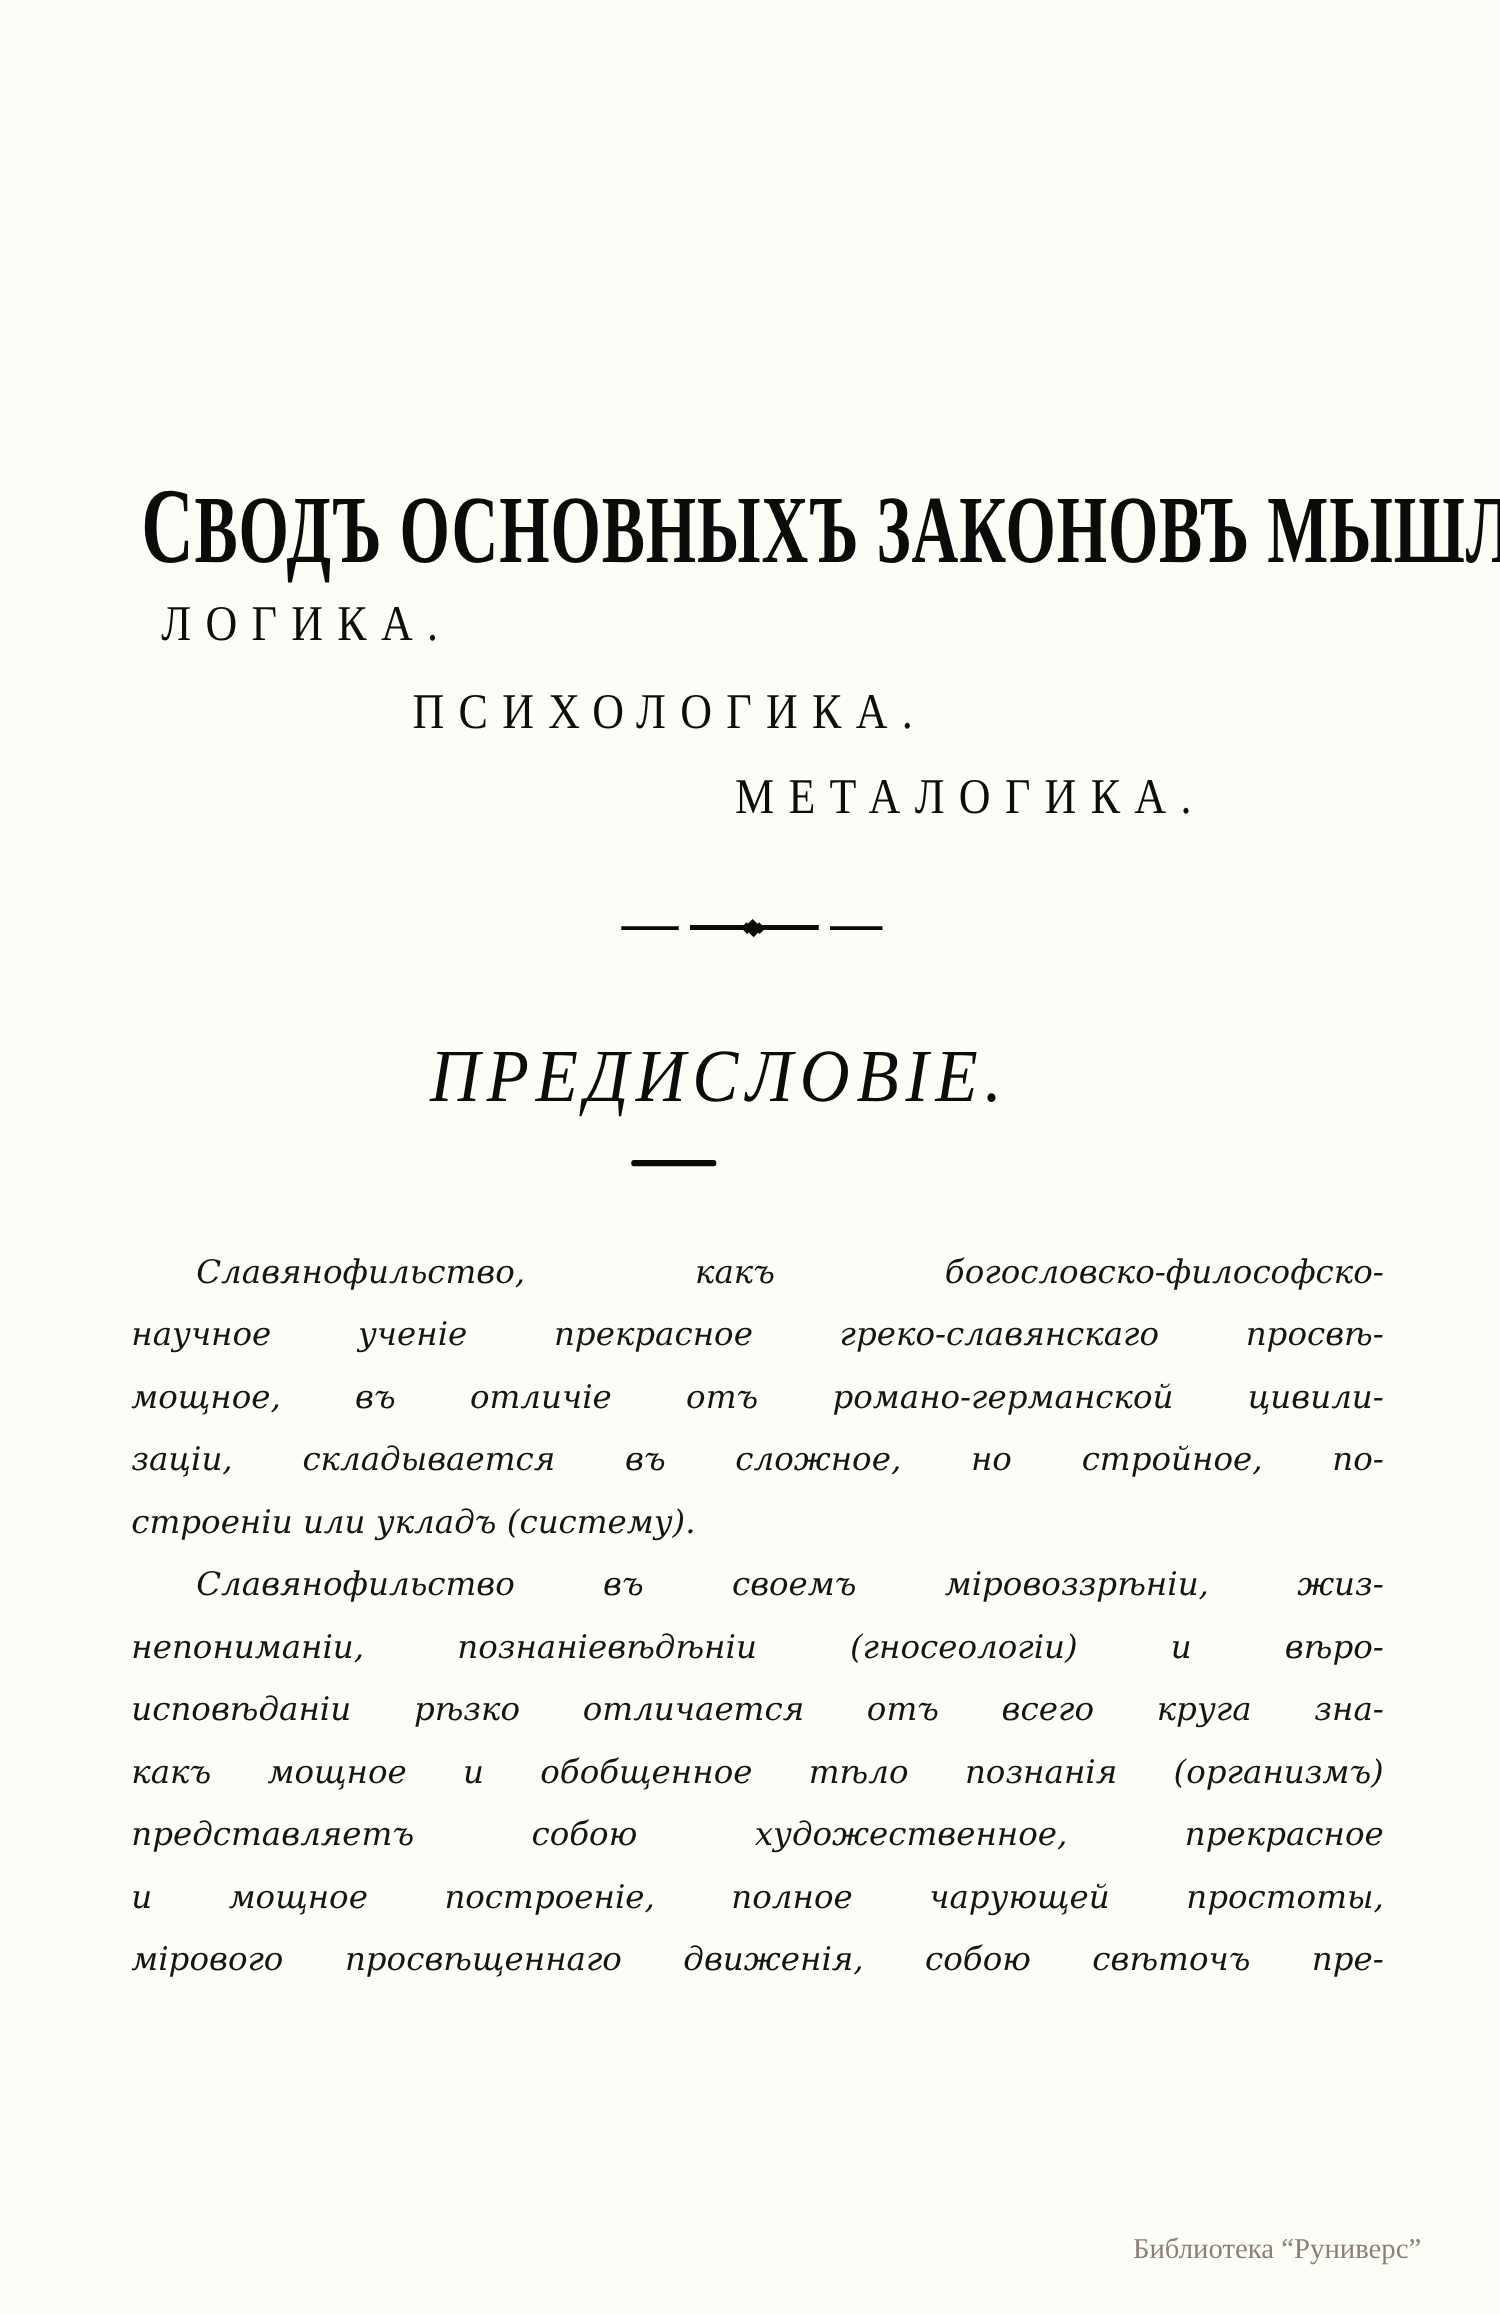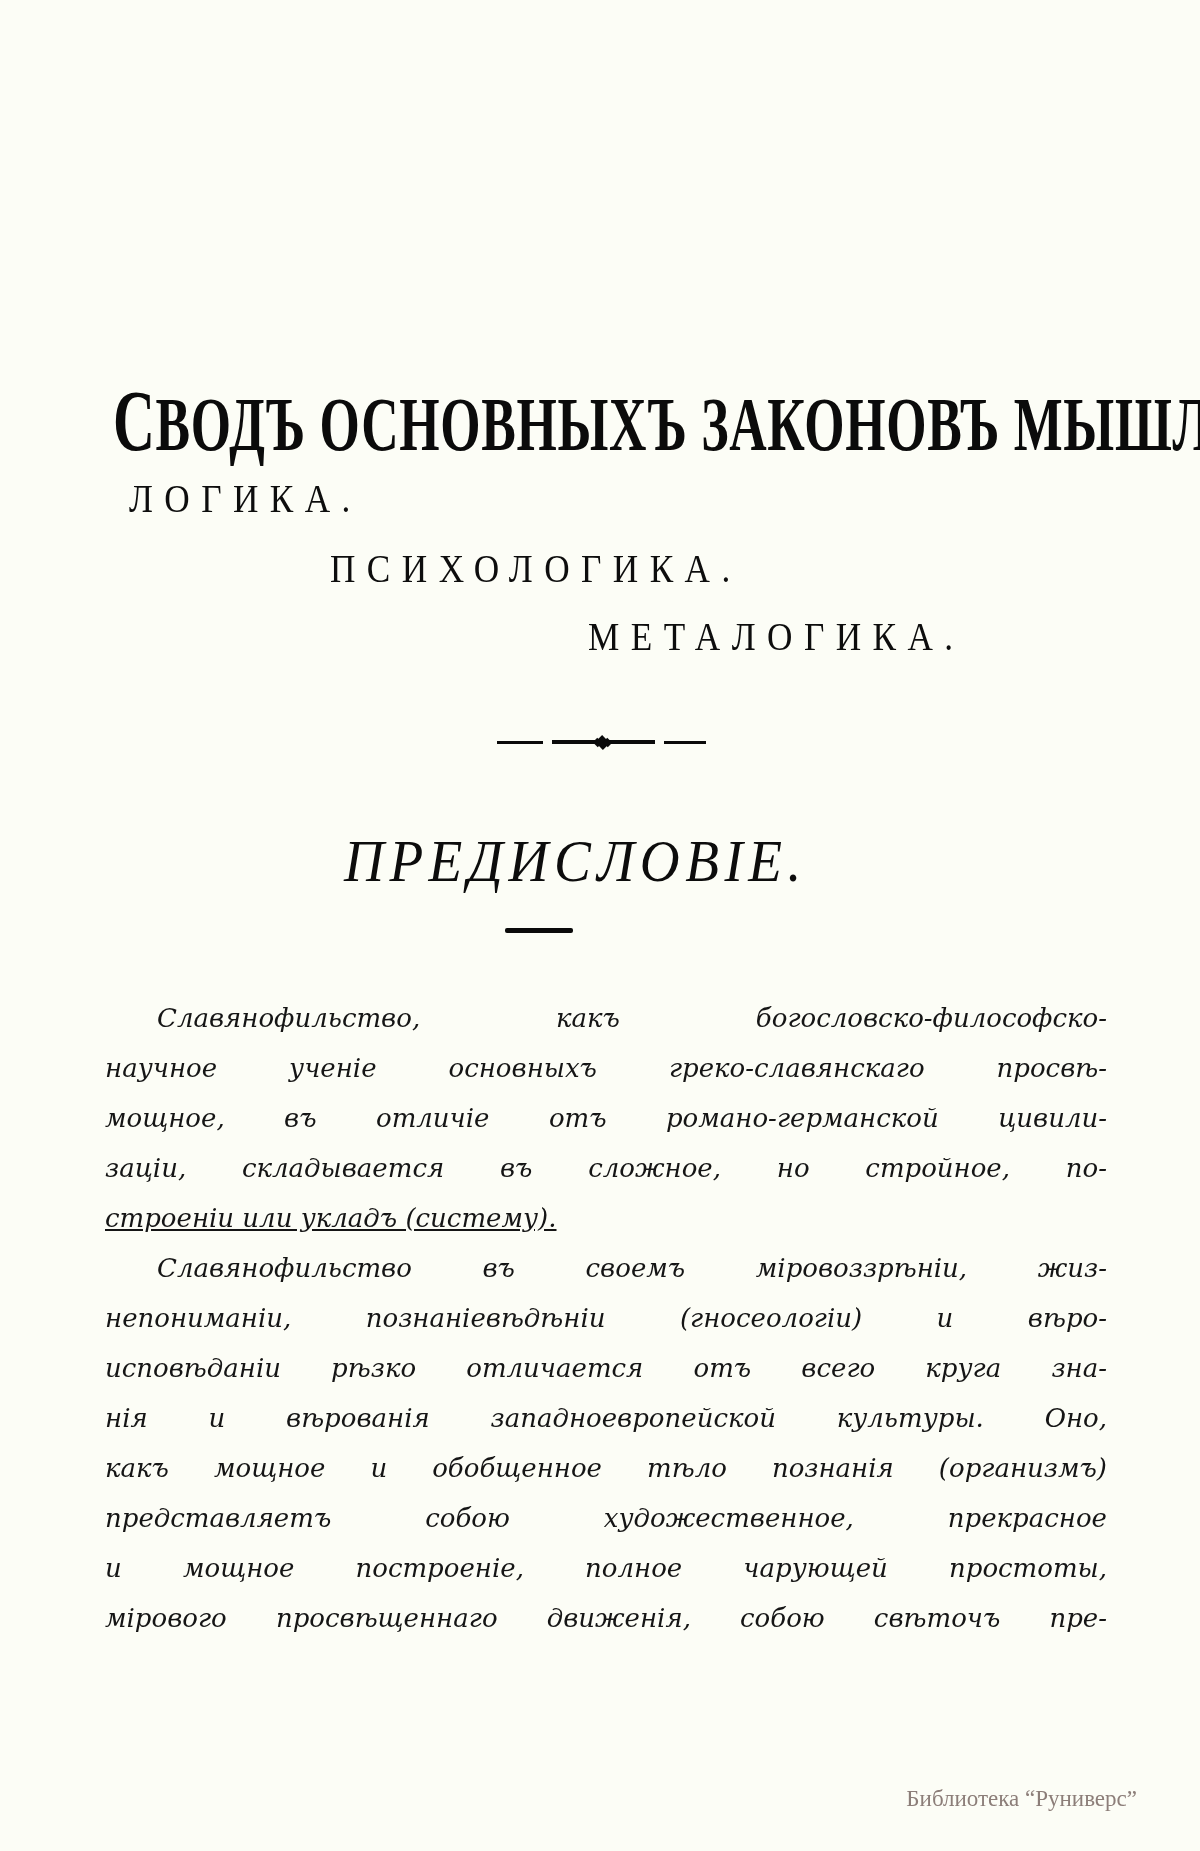--- a/index.html
+++ b/index.html
@@ -127,21 +127,20 @@
     text-align: justify;
     text-align-last: justify;
     white-space: nowrap;
   }
   .text-line.indent {
     padding-left: 52px;
   }
   .text-line.para-end {
     text-align: left;
     text-align-last: left;
-    text-decoration: underline;
   }
 
   .watermark {
     position: absolute;
     right: 63px;
     top: 1786px;
     font-family: "Liberation Serif", serif;
     font-weight: normal;
     font-size: 23px;
     color: #8c7e79;
@@ -171,29 +170,28 @@
     <span class="orn-line orn-l4"></span>
   </div>
 
   <div class="section-heading">ПРЕДИСЛОВІЕ.</div>
 
   <div class="heading-rule"></div>
 
   <div class="body-text">
 
     <div class="text-line indent">Славянофильство, какъ богословско-философско-</div>
-    <div class="text-line">научное ученіе основныхъ греко-славянскаго просвѣ-</div>
+    <div class="text-line">научное ученіе прекрасное греко-славянскаго просвѣ-</div>
     <div class="text-line">мощное, въ отличіе отъ романо-германской цивили-</div>
     <div class="text-line">заціи, складывается въ сложное, но стройное, по-</div>
     <div class="text-line para-end">строеніи или укладъ (систему).</div>
 
     <div class="text-line indent">Славянофильство въ своемъ міровоззрѣніи, жиз-</div>
     <div class="text-line">непониманіи, познаніевѣдѣніи (гносеологіи) и вѣро-</div>
     <div class="text-line">исповѣданіи рѣзко отличается отъ всего круга зна-</div>
-    <div class="text-line">нія и вѣрованія западноевропейской культуры. Оно,</div>
     <div class="text-line">какъ мощное и обобщенное тѣло познанія (организмъ)</div>
     <div class="text-line">представляетъ собою художественное, прекрасное</div>
     <div class="text-line">и мощное построеніе, полное чарующей простоты,</div>
 
     <div class="text-line">мірового просвѣщеннаго движенія, собою свѣточъ пре-</div>
   </div>
 
   <div class="watermark">Библиотека “Руниверс”</div>
 
 </div>

